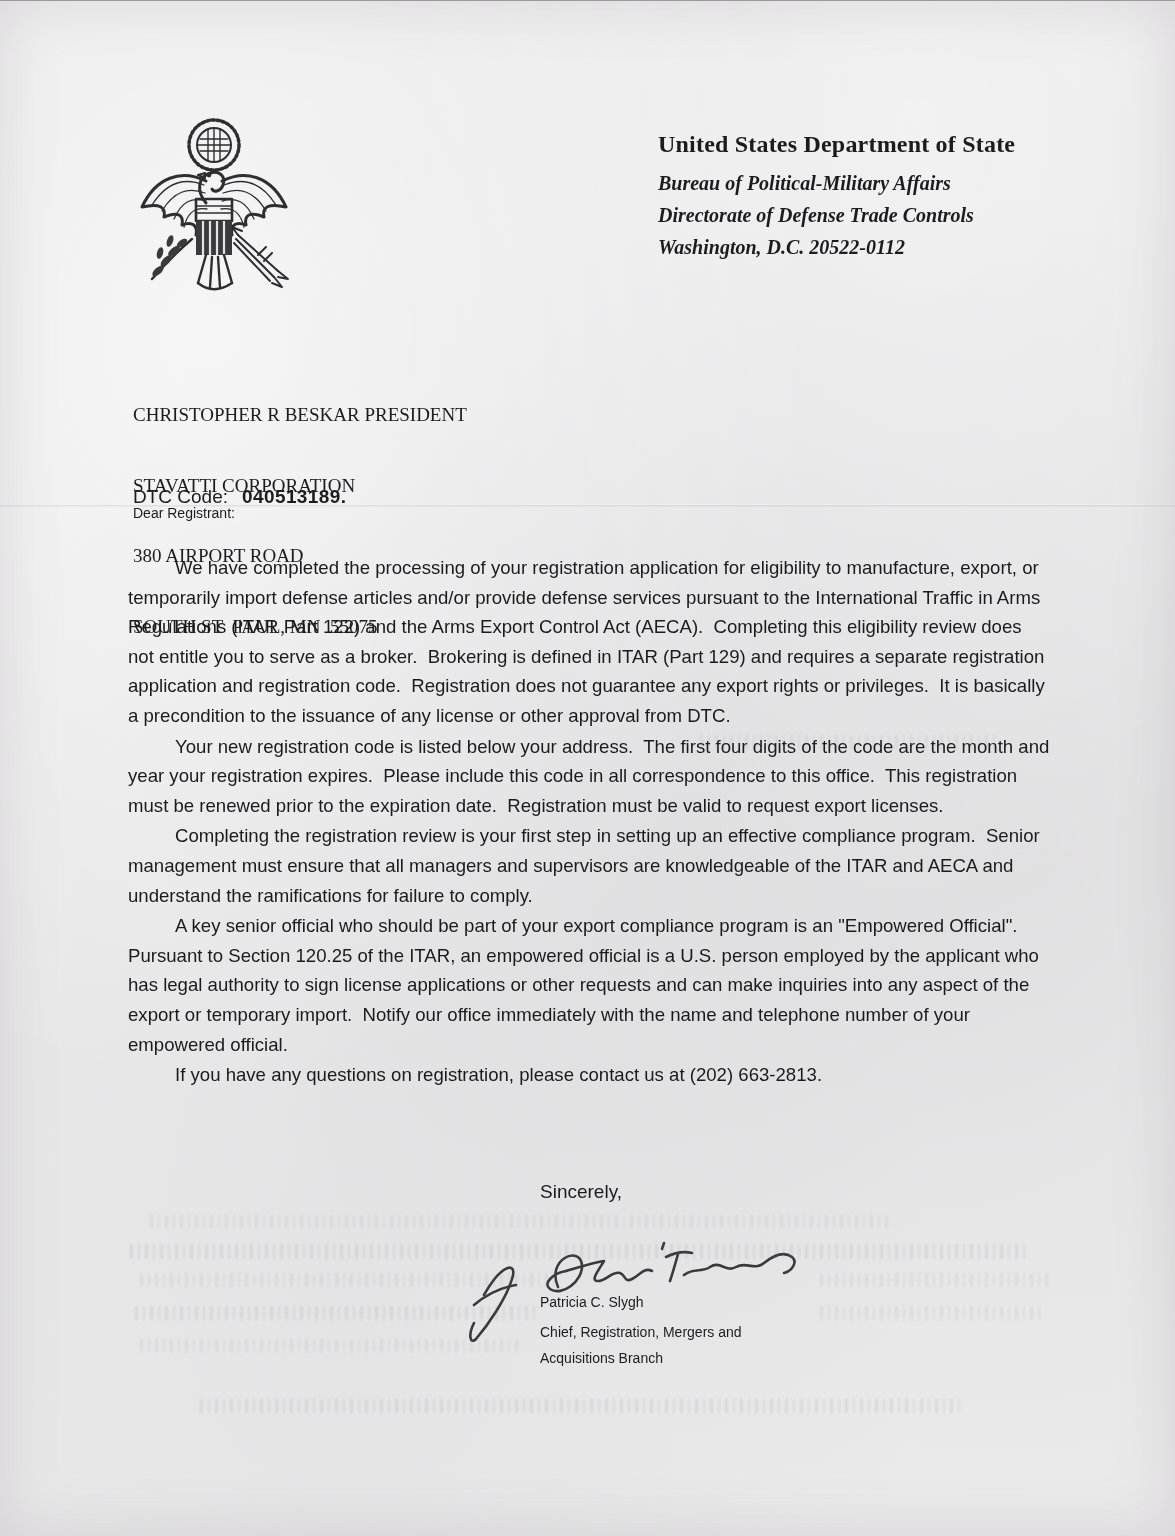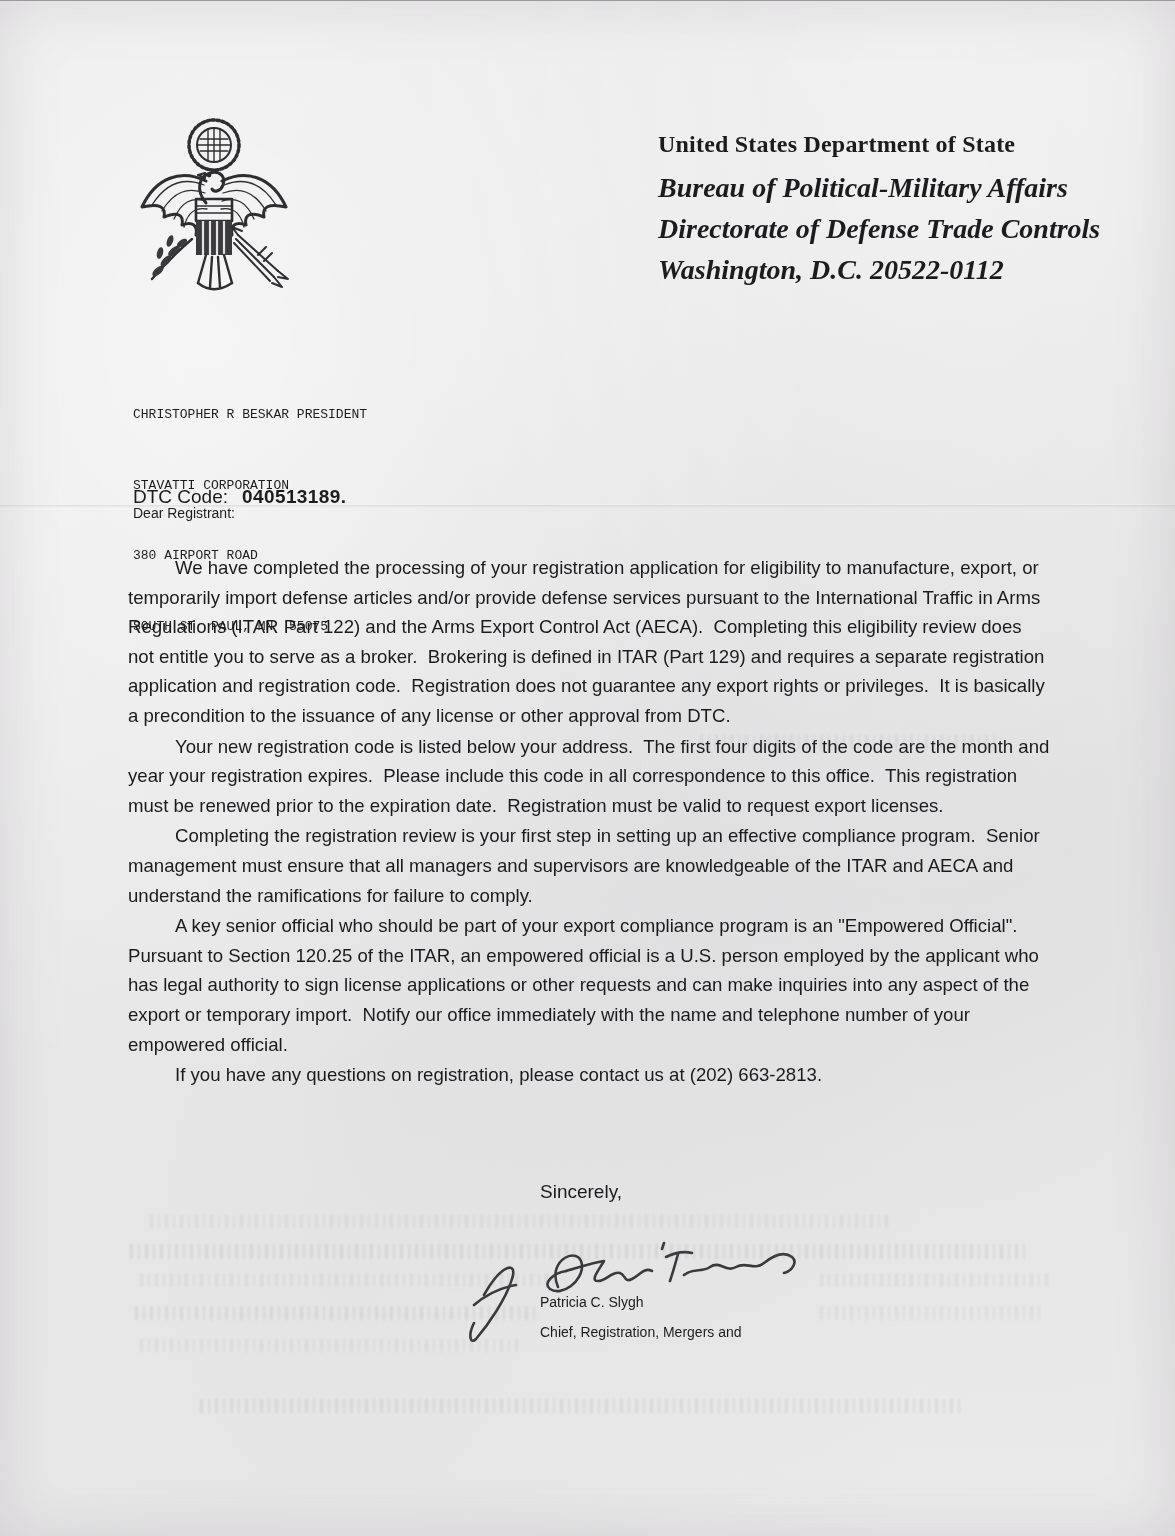--- a/index.html
+++ b/index.html
@@ -14,25 +14,25 @@
       radial-gradient(ellipse at 30% 80%, rgba(150,148,152,.08), rgba(150,148,152,0) 50%),
       radial-gradient(ellipse at 60% 40%, rgba(140,140,145,.06), rgba(140,140,145,0) 60%),
       #ebeaeb;
     overflow:hidden;
     color:#1c1c1e;
   }
   
   .seal{position:absolute;left:126px;top:110px;width:172px;height:182px;}
   .letterhead{position:absolute;left:658px;top:130px;width:460px;font-family:"Liberation Serif",serif;}
   .lh-title{font-size:24px;font-weight:bold;letter-spacing:.2px;margin:0 0 14px 0;}
-  .lh-sub{font-size:28px;font-weight:bold;font-style:italic;margin:0 0 9px 0;}
+  .lh-sub{font-size:20px;font-weight:bold;font-style:italic;margin:0 0 9px 0;}
   .lh-date{font-family:"Liberation Sans",sans-serif;font-size:19.5px;font-weight:400;font-style:normal;margin-top:15px;}
   
-  .recipient{position:absolute;left:133px;top:355px;font-family:Liberation Mono, monospace;
-             font-size:13px;line-height:23.5px;white-space:pre-wrap;}
+  .recipient{position:absolute;left:133px;top:355px;font-family:Liberation Serif, serif;
+             font-size:19px;line-height:23.5px;white-space:pre-wrap;}
   .dtc{position:absolute;left:133px;top:485px;font-family:"Liberation Sans",sans-serif;font-size:19px;}
   .dtc b{font-weight:bold;margin-left:14px;letter-spacing:.4px;}
   .salutation{position:absolute;left:133px;top:504px;font-family:"Liberation Sans",sans-serif;font-size:14px;}
   
   .body{position:absolute;left:128px;top:552px;width:922px;
         font-family:"Liberation Sans",sans-serif;font-size:18.6px;line-height:29.6px;
         color:#1b1b1d;}
   .body p{margin:0 0 1px 0;text-indent:47px;white-space:pre-wrap;}
   .sincerely{position:absolute;left:540px;top:1180px;font-family:"Liberation Sans",sans-serif;font-size:19px;}
   
@@ -177,20 +177,21 @@
         <path d="M200,26 L202,20"></path>
 
         <path d="M222,52 C232,44 240,50 248,44 C258,37 264,50 274,44 C284,38 292,48 302,40 C312,32 322,28 330,34 C336,39 330,48 322,50"></path>
       </g>
     </svg>
   </div>
 
   <div class="sig-block">
     <div class="sig-name">Patricia C. Slygh</div>
     <div>Chief, Registration, Mergers and</div>
+    <div>Acquisitions Branch</div>
   </div>
 
   <div class="crease" style="top:503px"></div>
   <div class="ghost soft" style="left:700px;top:734px;width:300px;height:15px"></div>
   <div class="ghost soft" style="left:150px;top:1214px;width:740px;height:13px"></div>
   <div class="ghost" style="left:130px;top:1243px;width:900px;height:15px"></div>
   <div class="ghost soft" style="left:140px;top:1272px;width:420px;height:14px"></div>
   <div class="ghost soft" style="left:820px;top:1272px;width:230px;height:14px"></div>
   <div class="ghost" style="left:135px;top:1305px;width:400px;height:14px"></div>
   <div class="ghost soft" style="left:820px;top:1305px;width:220px;height:14px"></div>

